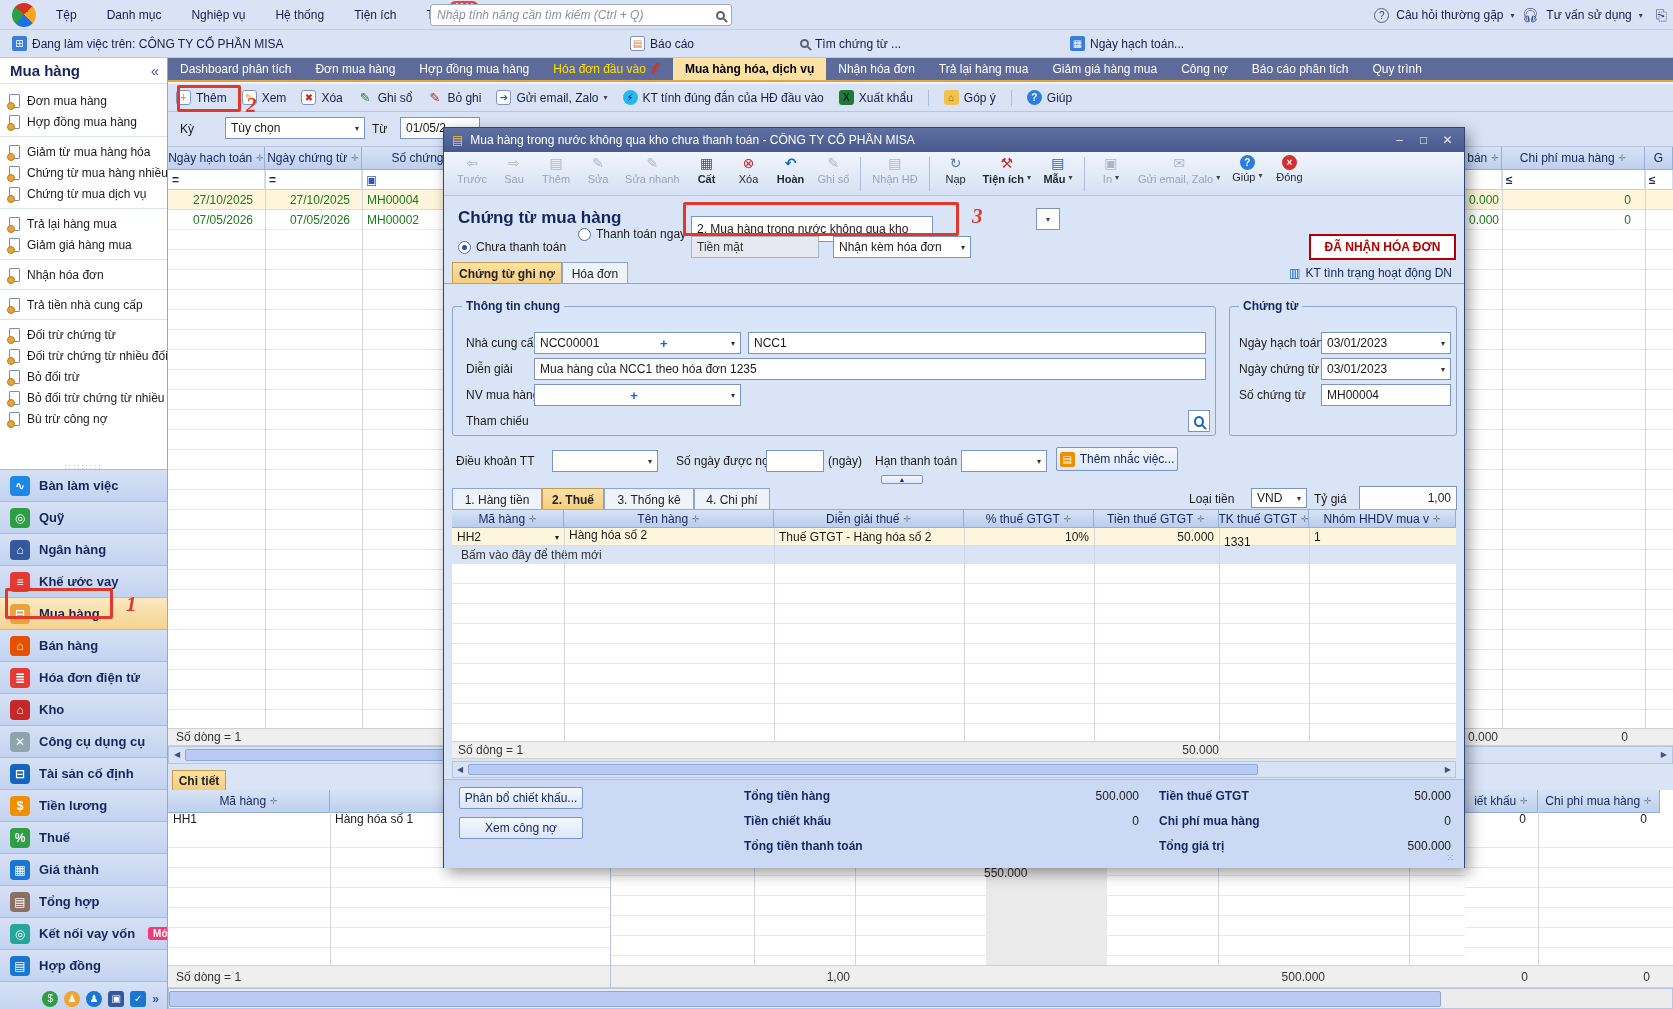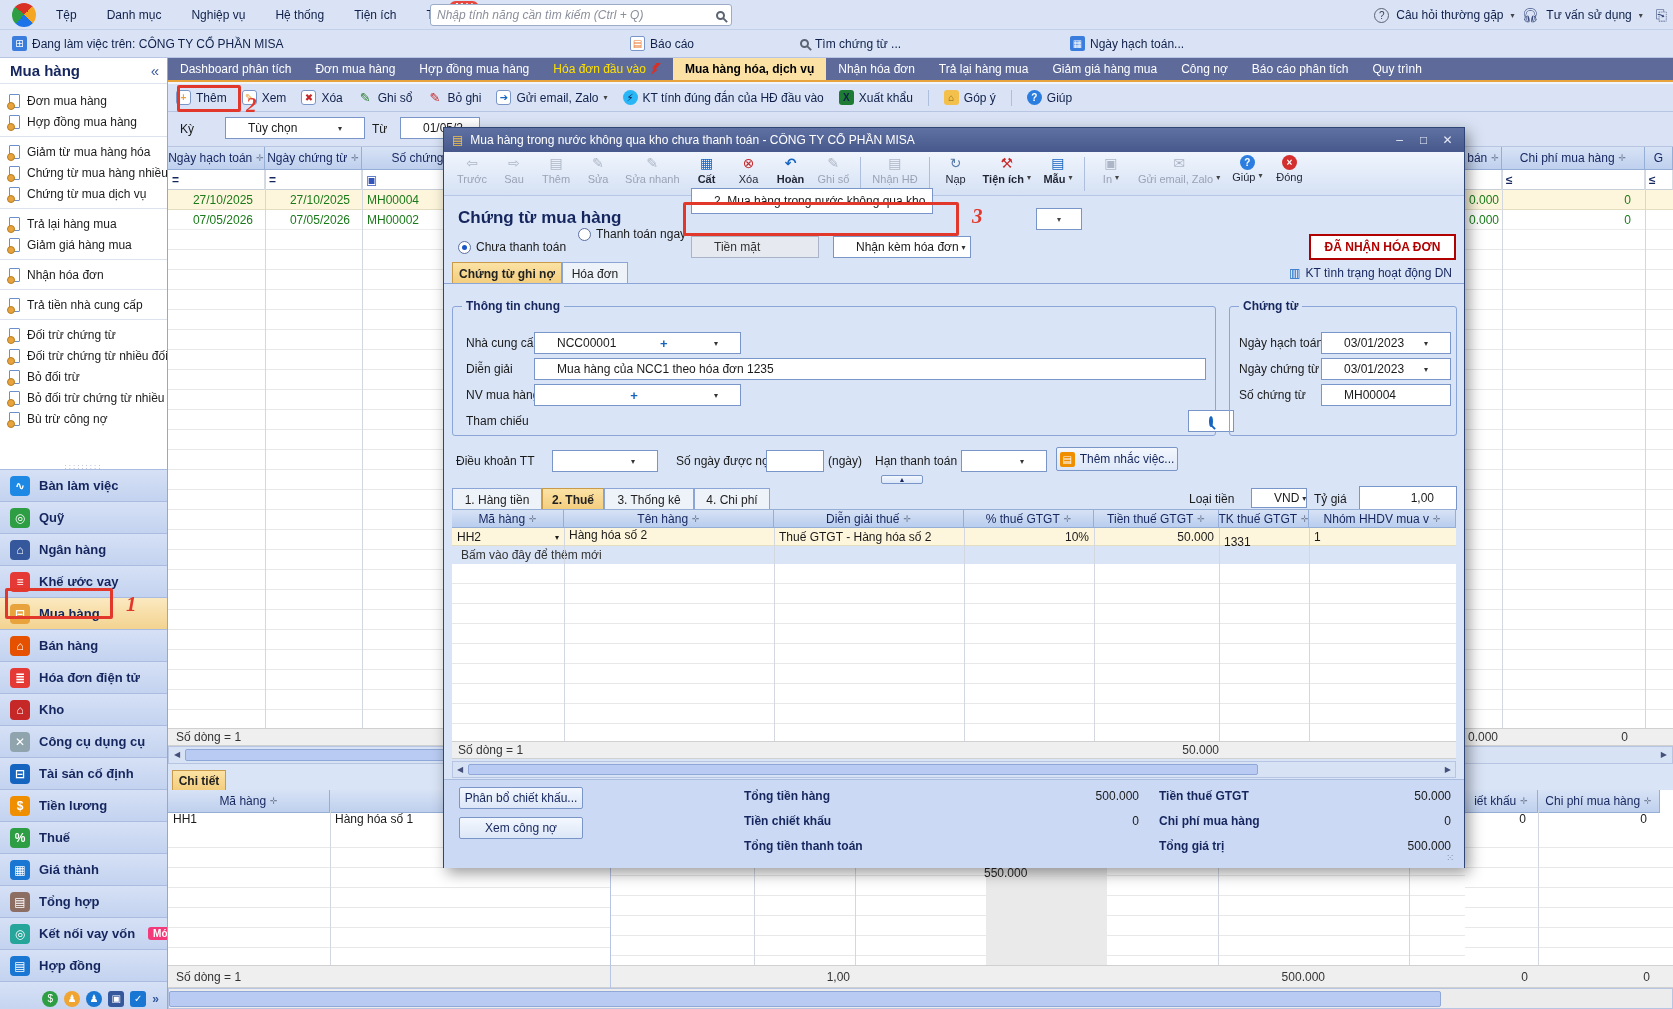--- a/index.html
+++ b/index.html
@@ -70,21 +70,21 @@
 .dlg-title{height:24px;background:linear-gradient(#5f70a2,#47598c);color:#fff;display:flex;align-items:center;padding:0 8px;gap:7px;font-size:12px}
 .wbtn{width:17px;text-align:center;color:#e8ecf8;font-size:12px}
 .dlg-tools{position:absolute;left:0;top:24px;width:1020px;height:44px;background:linear-gradient(#f0f5fd,#d5e1f4);border-bottom:1px solid #b6c6e4;display:flex;align-items:flex-start;padding:3px 4px 0 8px;gap:2px}
 .dtb{display:flex;flex-direction:column;align-items:center;gap:1px;min-width:40px;padding:0 5px;font-size:11px;color:#1e2433;white-space:nowrap}
 .dtb.dis{color:#9aa3b5}
 .dico{font-size:14px;height:17px;line-height:17px}
 .dis .dico{color:#adb6c6}
 .dsep{width:1px;height:34px;background:#aebedd;margin:2px 4px 0}
 .qblue{width:15px;height:15px;background:#2b7de0;border-radius:50%;color:#fff;display:inline-flex;align-items:center;justify-content:center;font-size:10px;font-weight:bold}
 .rpow{width:15px;height:15px;background:#d32f2f;border-radius:50%;color:#fff;display:inline-flex;align-items:center;justify-content:center;font-size:10px;font-weight:bold}
-.inp{position:absolute;background:#fff;border:1px solid #7a96c8;display:flex;align-items:center;padding:0 22px;overflow:hidden;white-space:nowrap;font-size:12px}
+.inp{position:absolute;background:#fff;border:1px solid #7a96c8;display:flex;align-items:center;padding:0 5px;overflow:hidden;white-space:nowrap;font-size:12px}
 .inp .arr{margin-left:auto;font-size:8px;color:#333;padding-left:3px}
 .inp .plus{margin-left:auto;color:#1565c0;font-weight:bold;font-size:13px}
 .inp.dis{background:#e6e9f0;border-color:#aab4c8;color:#333}
 .lbl{position:absolute;white-space:nowrap;font-size:12px}
 .fieldset{position:absolute;border:1px solid #8aa5d6;border-radius:3px}
 .legend{position:absolute;font-weight:bold;color:#15265e;background:#d9e4f6;padding:0 4px;white-space:nowrap}
 .radio{width:13px;height:13px;border:1px solid #5a6ea0;border-radius:50%;background:#fff;display:inline-block;position:relative;flex:none}
 .radio.sel::after{content:"";position:absolute;left:3px;top:3px;width:5px;height:5px;border-radius:50%;background:#1a56c4}
 .rrow{position:absolute;display:flex;align-items:center;gap:5px;white-space:nowrap}
 .dtab{position:absolute;height:22px;display:flex;align-items:center;justify-content:center;border:1px solid #8aa5d6;border-bottom:none;background:#eef2f9;color:#222;font-size:12px}
@@ -604,21 +604,21 @@
             <span class="sarr">▾</span>
           </span>
         </span>
       <span class="dtb">
           <span class="rpow">×</span>
           <span>Đóng</span>
         </span>
     </div>
 
     <div class="lbl b" style="left:14px;top:80px;font-size:17px;color:#15265e">Chứng từ mua hàng</div>
-    <div class="inp" style="left:247px;top:60px;width:242px;height:26px">
+    <div class="inp" style="left:247px;top:88px;width:242px;height:26px">
         <span>2. Mua hàng trong nước không qua kho</span>
       </div>
     <div class="inp" style="left:592px;top:80px;width:24px;height:22px;justify-content:center">
         <span class="sarr">▾</span>
       </div>
 
     <div class="rrow" style="left:14px;top:112px">
         <span class="radio sel"></span>
         <span>Chưa thanh toán</span>
       </div>
@@ -649,20 +649,23 @@
         <span style="">KT tình trạng hoạt động DN</span>
       </div>
 
     <div class="fieldset" style="left:8px;top:178px;width:764px;height:130px"></div>
     <div class="legend" style="left:18px;top:171px">Thông tin chung</div>
     <span class="lbl" style="left:22px;top:208px">Nhà cung cấp</span>
     <div class="inp" style="left:90px;top:204px;width:207px;height:22px">
         <span>NCC00001</span>
         <span class="plus">+</span>
         <span class="arr">▾</span>
+      </div>
+    <div class="inp" style="left:304px;top:204px;width:458px;height:22px">
+        <span>NCC1</span>
       </div>
     <span class="lbl" style="left:22px;top:234px">Diễn giải</span>
     <div class="inp" style="left:90px;top:230px;width:672px;height:22px">
         <span>Mua hàng của NCC1 theo hóa đơn 1235</span>
       </div>
     <span class="lbl" style="left:22px;top:260px">NV mua hàng</span>
     <div class="inp" style="left:90px;top:256px;width:207px;height:22px">
         <span></span>
         <span class="plus">+</span>
         <span class="arr">▾</span>

